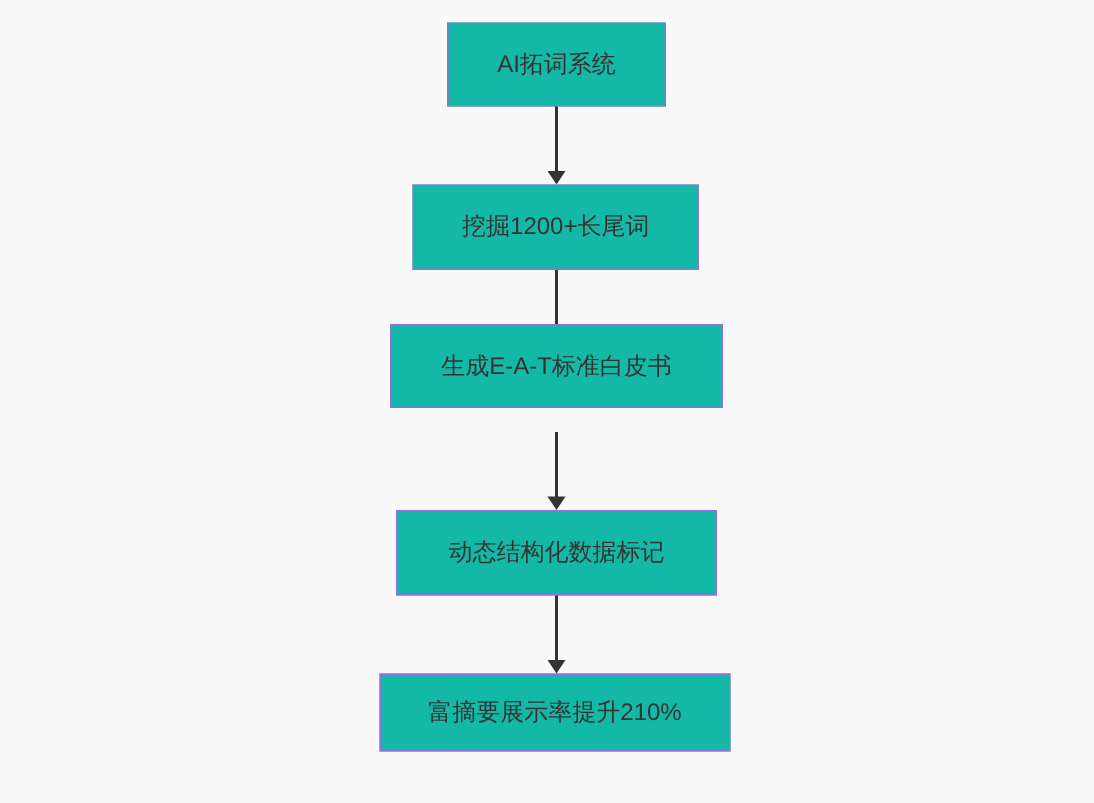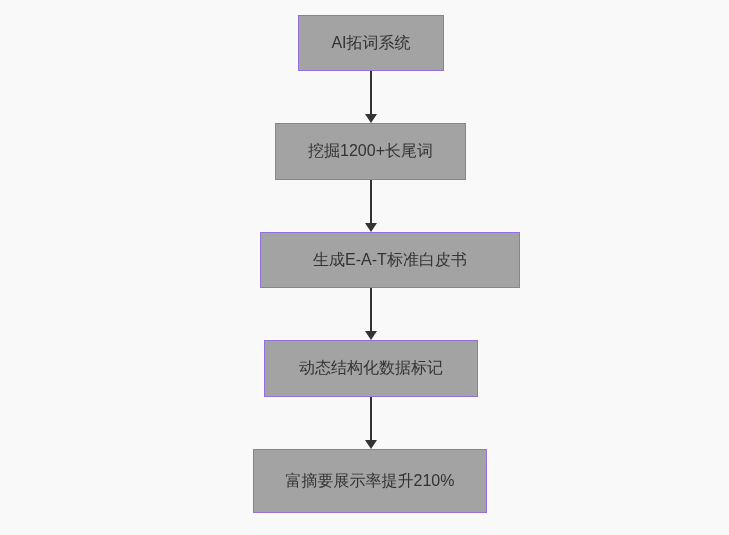--- a/index.html
+++ b/index.html
@@ -10,35 +10,35 @@
     position: relative;
     width: 729px;
     height: 535px;
     background: #f9f9f9;
     font-family: "Liberation Sans", "DejaVu Sans", sans-serif;
     overflow: hidden;
   }
   .node {
     position: absolute;
     box-sizing: border-box;
-    background: #a3a3a3;
+    background: #14b8a6;
     border: 1px solid #9370DB;
     color: #333333;
     font-size: 16px;
     display: flex;
     align-items: center;
     justify-content: center;
     text-align: center;
     white-space: nowrap;
   }
   .node-1 { left: 298px; top: 15px;  width: 146px; height: 56px; }
   .node-2 { left: 275px; top: 123px; width: 191px; height: 57px; align-items: center; }
-  .node-3 { left: 260px; top: 232px; width: 260px; height: 56px; }
+  .node-3 { left: 260px; top: 216px; width: 222px; height: 56px; }
   .node-4 { left: 264px; top: 340px; width: 214px; height: 57px; }
-  .node-5 { left: 253px; top: 449px; width: 234px; height: 64px; }
+  .node-5 { left: 253px; top: 449px; width: 234px; height: 52px; }
 
   .arrow {
     position: absolute;
     width: 13px;
     left: 364px;
   }
   .arrow-1 { top: 71px;  height: 52px; }
   .arrow-2 { top: 180px; height: 52px; }
   .arrow-3 { top: 288px; height: 52px; }
   .arrow-4 { top: 397px; height: 52px; }

